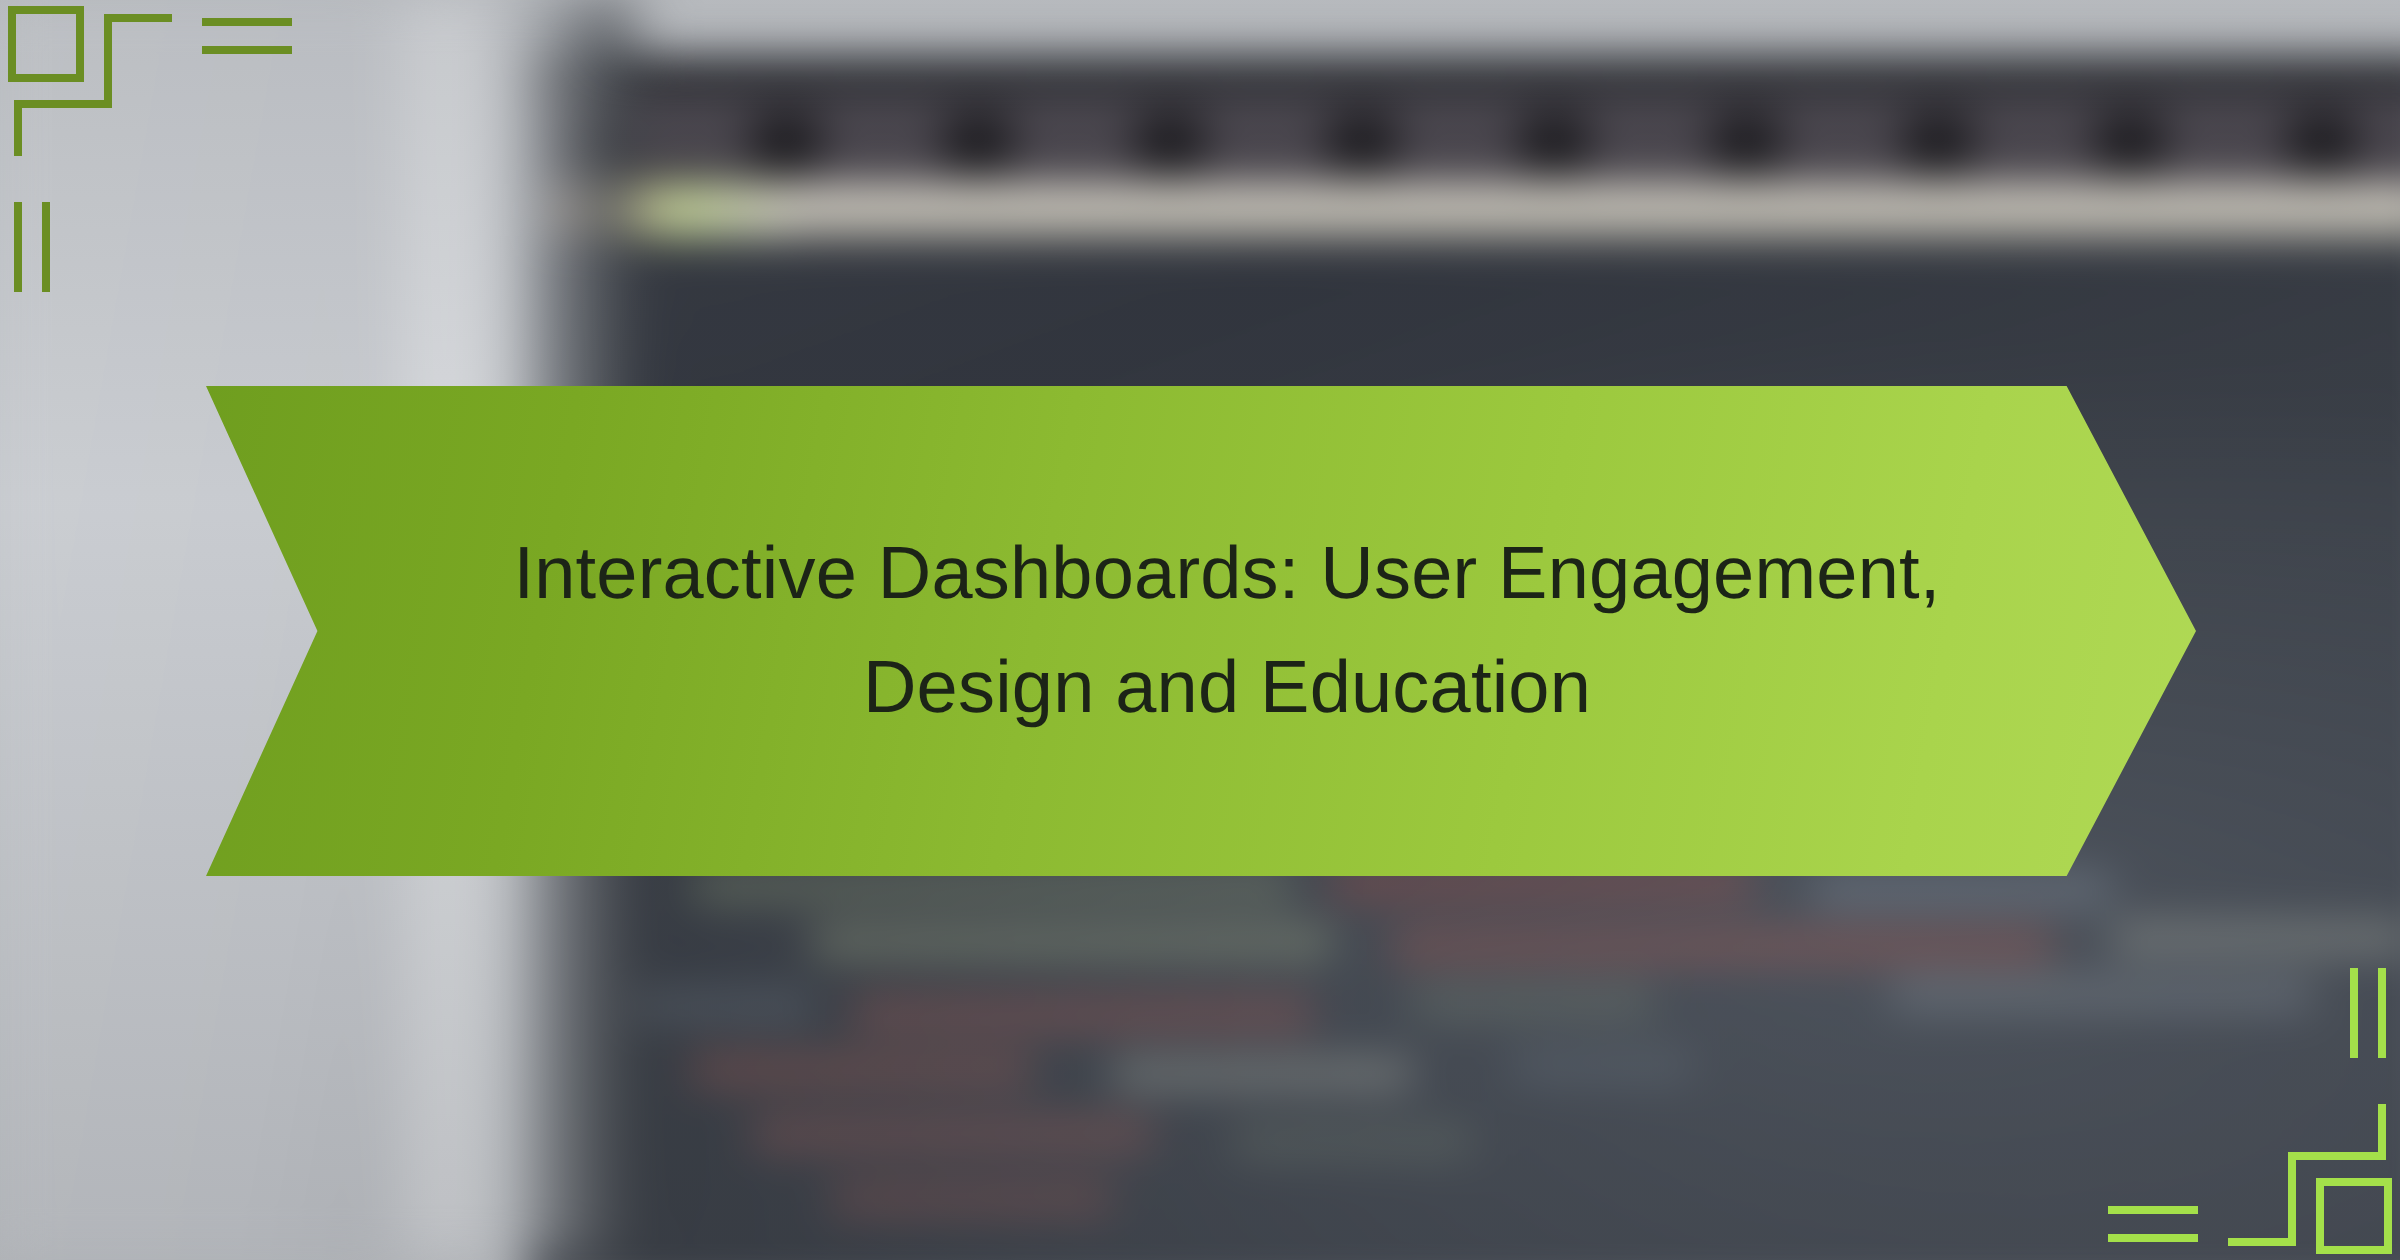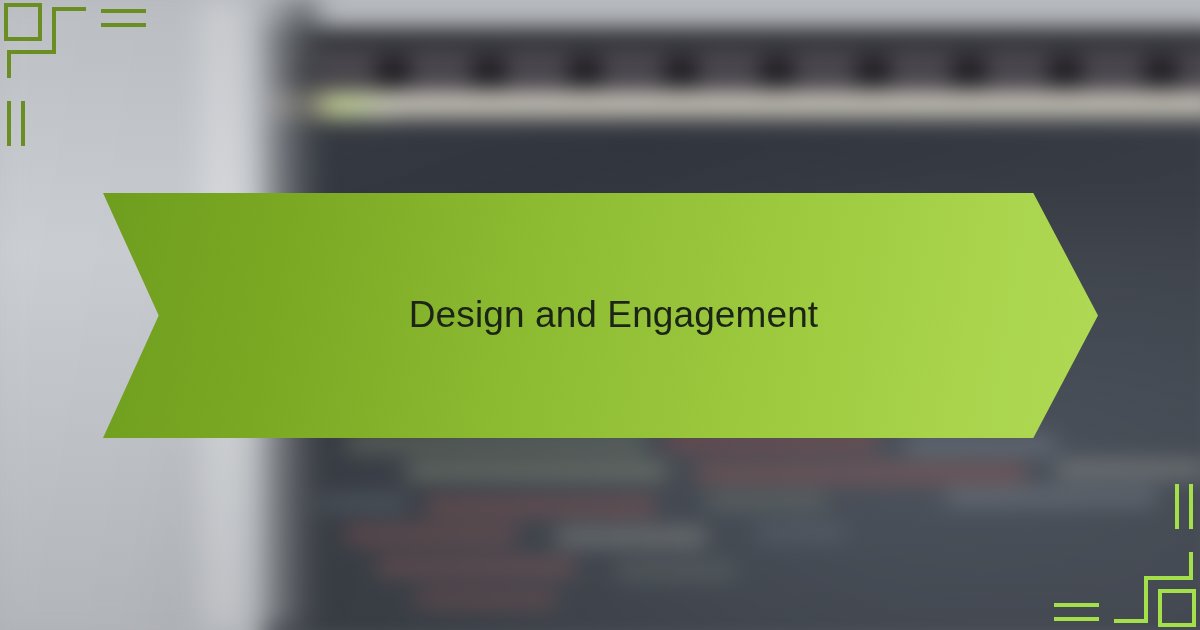--- a/index.html
+++ b/index.html
@@ -200,17 +200,18 @@
         <line x1="49" y1="139" x2="4" y2="139"></line>
         <line x1="49" y1="125" x2="4" y2="125"></line>
         <line x1="127" y1="49" x2="127" y2="4"></line>
         <line x1="141" y1="49" x2="141" y2="4"></line>
       </g>
     </svg>
   </div>
 
   <div class="ribbon" id="ribbon" style="background: linear-gradient(100deg, rgb(111, 158, 31) 0%, rgb(122, 168, 35) 18%, rgb(140, 186, 49) 42%, rgb(156, 201, 62) 66%, rgb(169, 212, 76) 86%, rgb(176, 217, 85) 100%);">
     <div class="ribbon-title" style="color: rgb(28, 36, 23);">
-      <div>Design and Engagement</div>
+      <div>Interactive Dashboards: User Engagement,</div>
+      <div>Design and Education</div>
     </div>
   </div>
 
 </div>
 
 </body></html>

